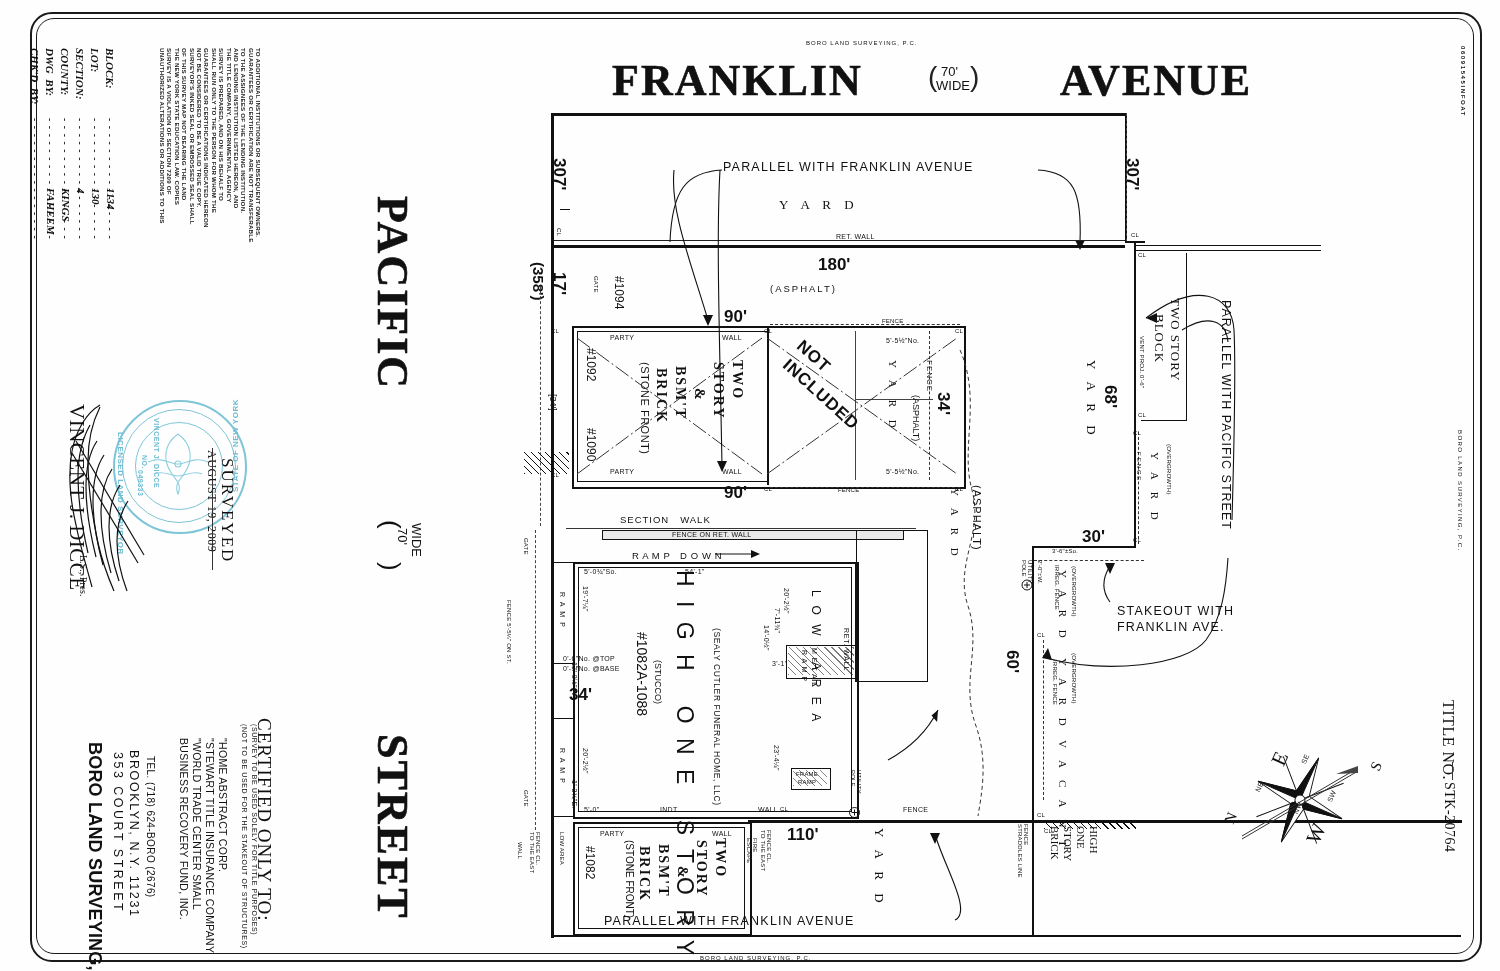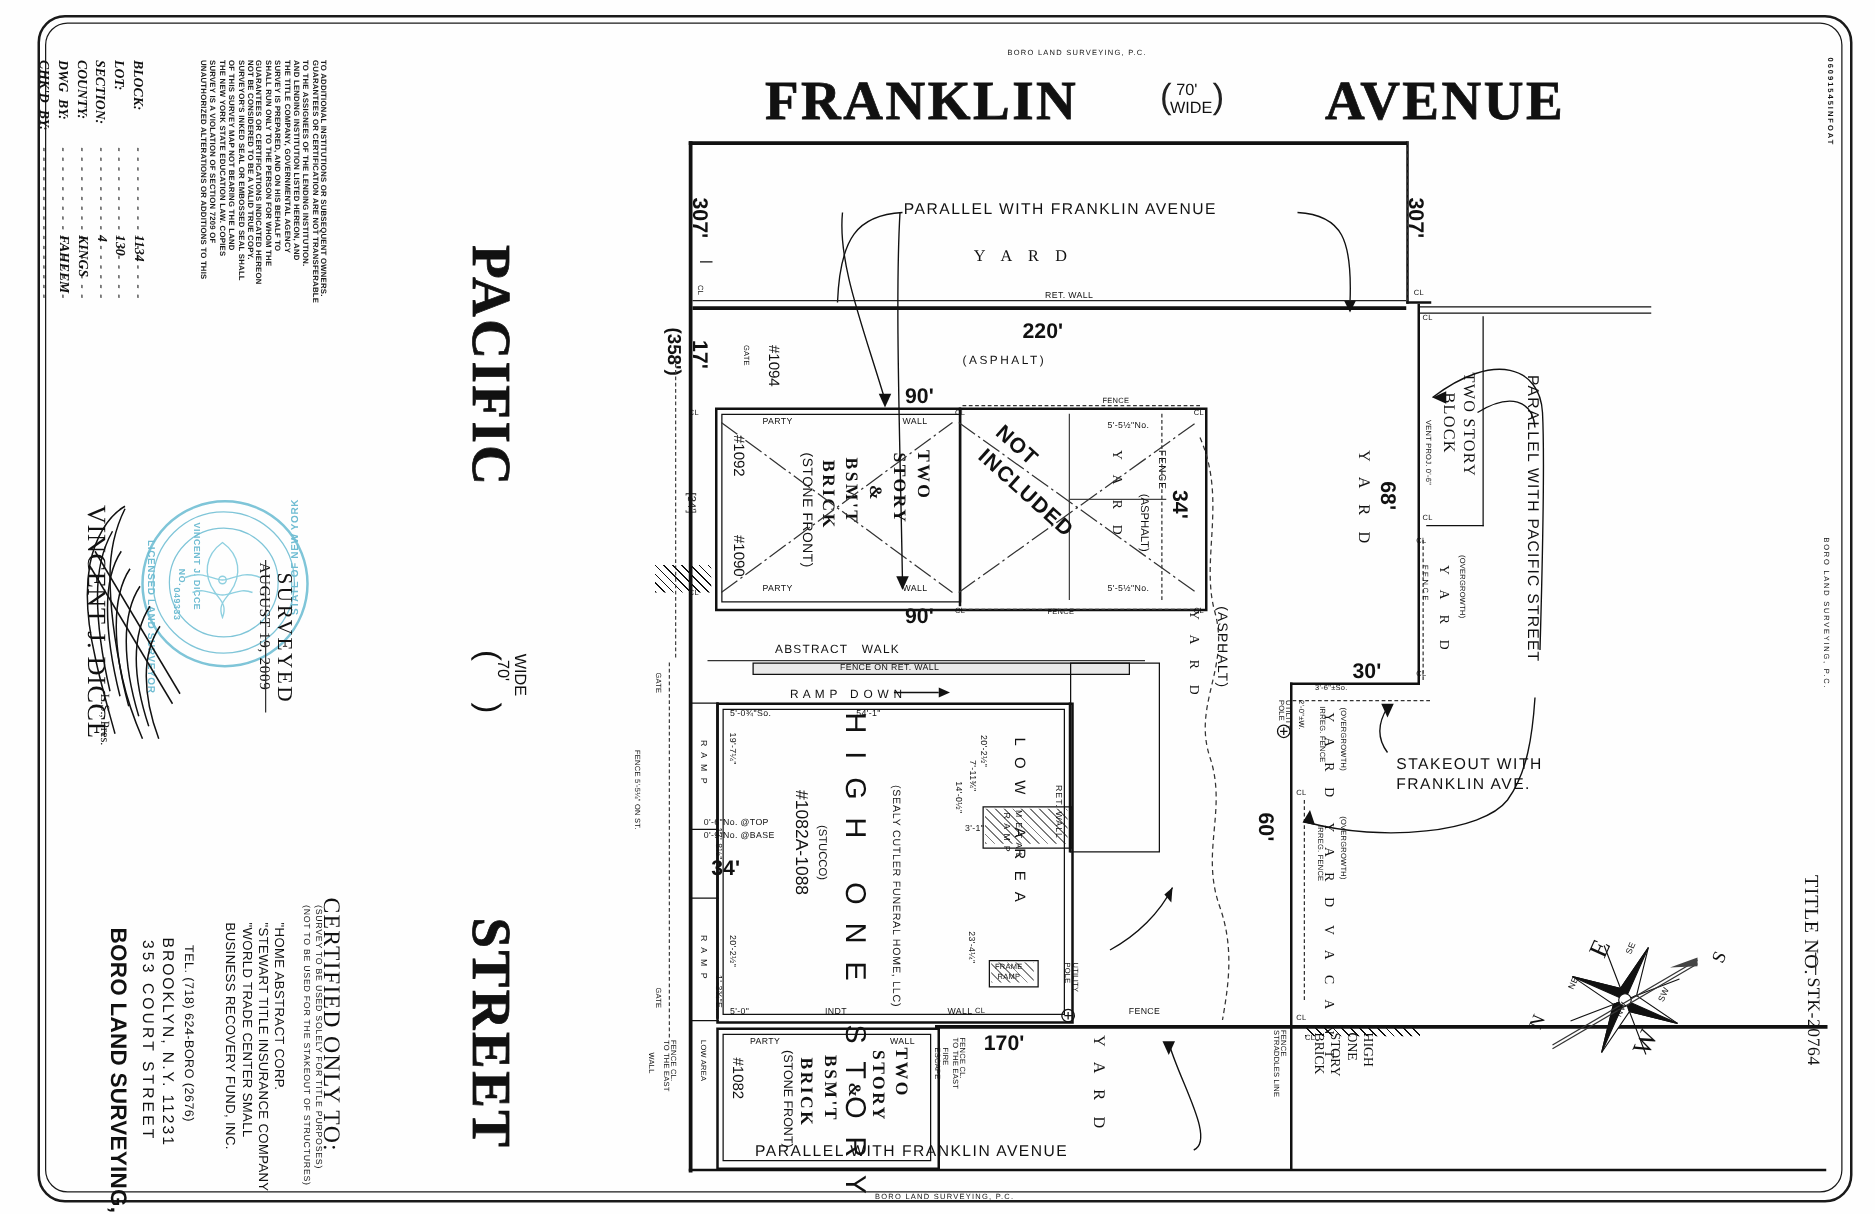--- a/index.html
+++ b/index.html
@@ -218,21 +218,21 @@
       <path d="M72 20 C36 22,22 40,20 92"></path>
       <path d="M388 20 C424 22,432 42,430 92"></path>
     </g>
     <path d="M430 92 l-5 -10 l10 0 z" fill="#111" transform="translate(0,8)"></path>
   </svg>
   <div class="t yard" style="left:779px;top:198px;">Y A R D</div>
 
   <div class="ln" style="left:554px;top:240px;width:571px;height:1px;background:#222;"></div>
   <div class="ln" style="left:554px;top:245px;width:571px;height:3px;"></div>
   <div class="t lbl7" style="left:836px;top:233px;">RET. WALL</div>
-  <div class="t dim" style="left:818px;top:256px;">220'</div>
+  <div class="t dim" style="left:818px;top:256px;">180'</div>
   <div class="t lbl" style="left:770px;top:284px;letter-spacing:2px;">(ASPHALT)</div>
 
   <div class="box2" style="left:572px;top:326px;width:390px;height:159px;"></div>
   <div class="box" style="left:577px;top:331px;width:190px;height:149px;"></div>
   <div class="ln" style="left:767px;top:326px;width:2px;height:159px;"></div>
   <div class="ln" style="left:855px;top:331px;width:1px;height:149px;background:#444;"></div>
   <div class="ln" style="left:855px;top:399px;width:78px;height:1px;background:#444;"></div>
 
   <div class="t dim" style="left:724px;top:308px;">90'</div>
   <div class="t dim" style="left:724px;top:484px;">90'</div>
@@ -359,21 +359,21 @@
   <svg style="position:absolute;left:1036px;top:548px;width:240px;height:160px;" viewBox="0 0 240 160">
     <g stroke="#111" fill="none" stroke-width="1.1">
       <path d="M74 18 C64 34,68 46,74 54"></path>
       <path d="M10 110 C70 126,150 118,170 92 C186 70,190 40,192 10"></path>
     </g>
     <path d="M10 104 l-6 10 l10 2 z" fill="#111" transform="translate(2,-4)"></path>
     <path d="M74 14 l-5 11 l10 0 z" fill="#111" transform="rotate(180 74 20)"></path>
   </svg>
 
   <div class="ln" style="left:566px;top:528px;width:350px;height:1px;background:#333;"></div>
-  <div class="t lbl" style="left:620px;top:515px;letter-spacing:1px;">ABSTRACT   WALK</div>
+  <div class="t lbl" style="left:620px;top:515px;letter-spacing:1px;">SECTION   WALK</div>
   <div class="box" style="left:602px;top:530px;width:300px;height:8px;background:#e9e9e9;"></div>
   <div class="t lbl7" style="left:672px;top:531px;">FENCE ON RET. WALL</div>
   <div class="t lbl" style="left:632px;top:551px;">R A M P   D O W N</div>
   <svg style="position:absolute;left:715px;top:548px;width:45px;height:12px;" viewBox="0 0 45 12">
     <path d="M0 6 H36" stroke="#111" stroke-width="1.1"></path>
       <path d="M36 2 l9 4 l-9 4 z" fill="#111"></path>
   </svg>
 
   <div class="box2" style="left:573px;top:562px;width:282px;height:253px;"></div>
   <div class="box" style="left:578px;top:567px;width:272px;height:243px;"></div>
@@ -462,21 +462,21 @@
   <div class="t rot90" style="left:634px;top:840px;font-size:10px;">(STONE FRONT)</div>
   <div class="t rot90" style="left:596px;top:846px;font-size:12px;">#1082</div>
   <div class="t lbl7" style="left:600px;top:830px;">PARTY</div>
   <div class="t lbl7" style="left:712px;top:830px;">WALL</div>
   <div class="t lbl6 rot90" style="left:565px;top:832px;">LOW AREA</div>
   <div class="t lbl6 rot90" style="left:758px;top:838px;">FIRE
 ESCAPE</div>
   <div class="t lbl6 rot90" style="left:772px;top:830px;">FENCE CL.
 TO THE EAST</div>
 
-  <div class="t dim" style="left:787px;top:826px;">170'</div>
+  <div class="t dim" style="left:787px;top:826px;">110'</div>
   <div class="t lbl7" style="left:903px;top:806px;">FENCE</div>
   <div class="t yard rot90" style="left:886px;top:828px;">Y A R D</div>
   <div class="ln" style="left:748px;top:820px;width:714px;height:3px;"></div>
   <div class="t note" style="left:604px;top:915px;">PARALLEL WITH FRANKLIN AVENUE</div>
   <svg style="position:absolute;left:895px;top:820px;width:80px;height:105px;" viewBox="0 0 80 105">
     <path d="M60 100 C78 92,48 44,40 14" stroke="#111" fill="none" stroke-width="1.1"></path>
     <path d="M40 14 l-5 11 l10 0 z" fill="#111" transform="rotate(180 40 19)"></path>
   </svg>
 
   <div class="compass" style="left:1240px;top:740px;width:120px;height:120px;">

